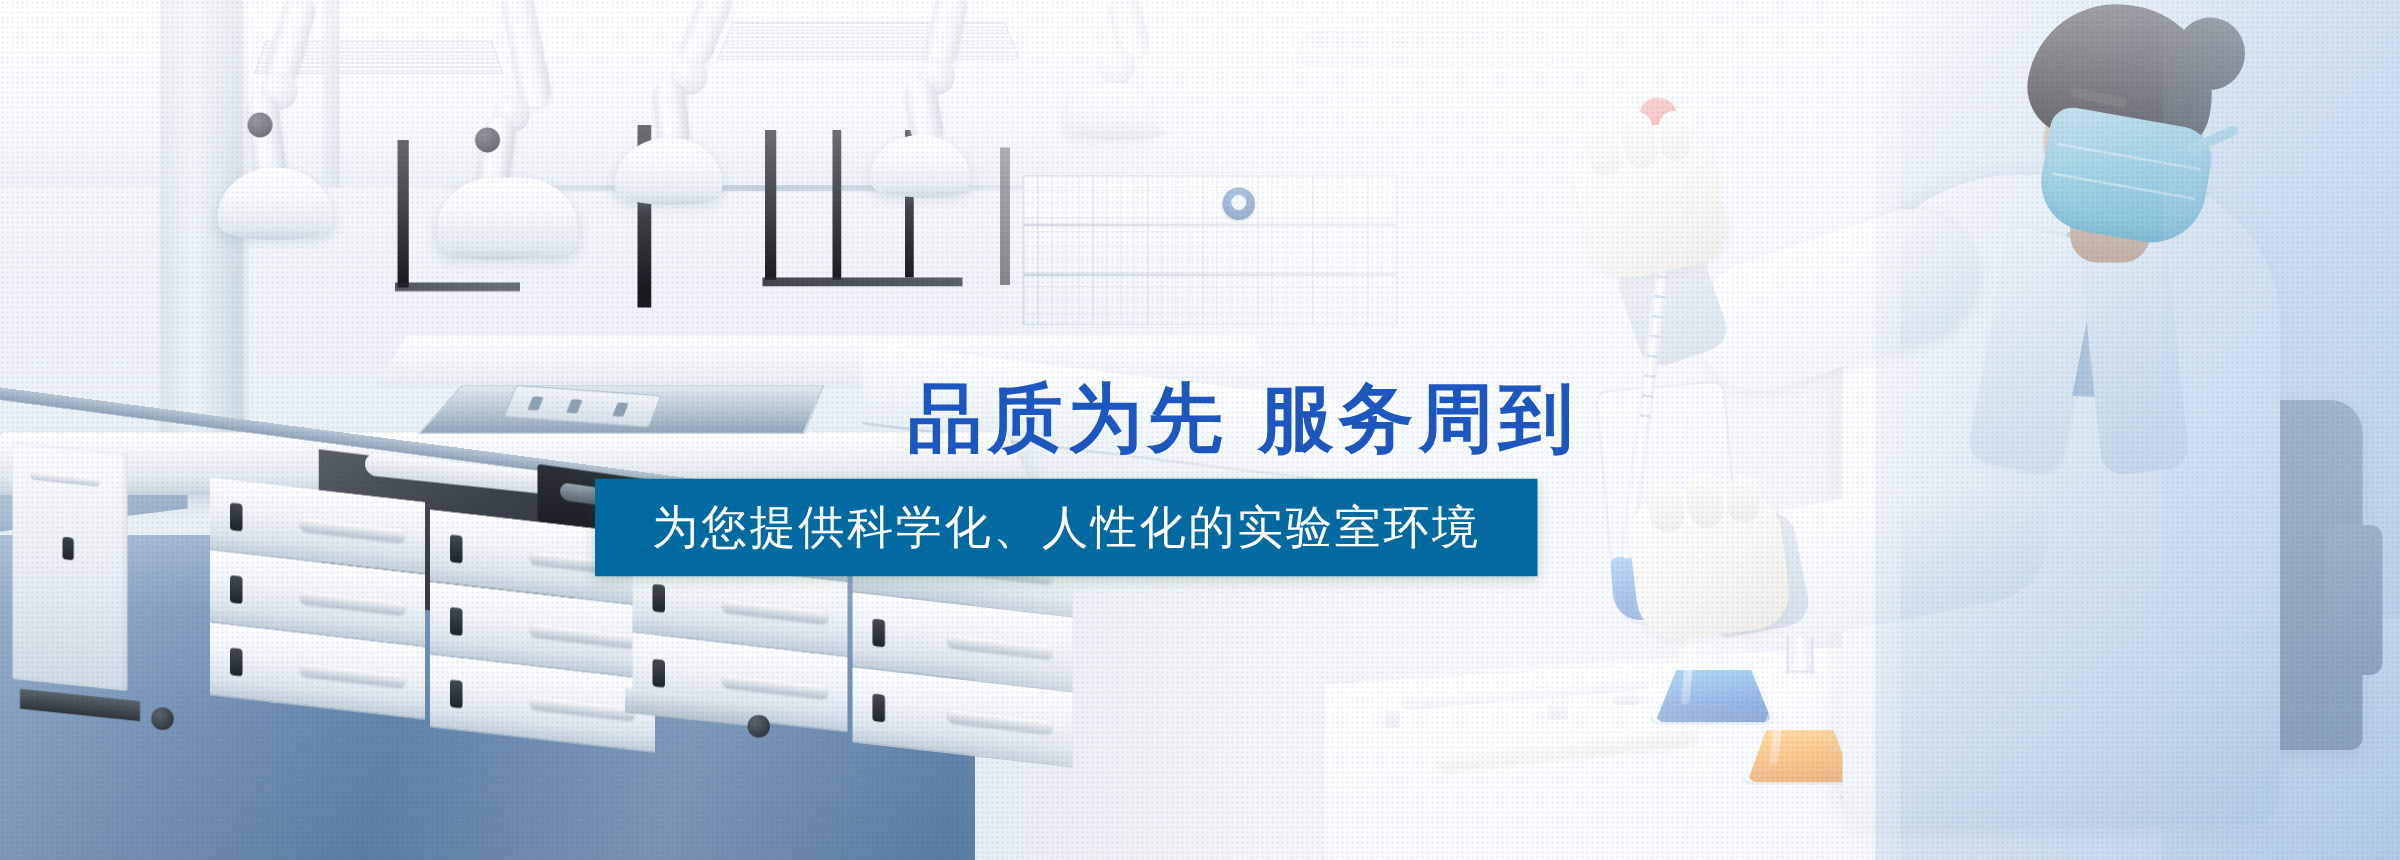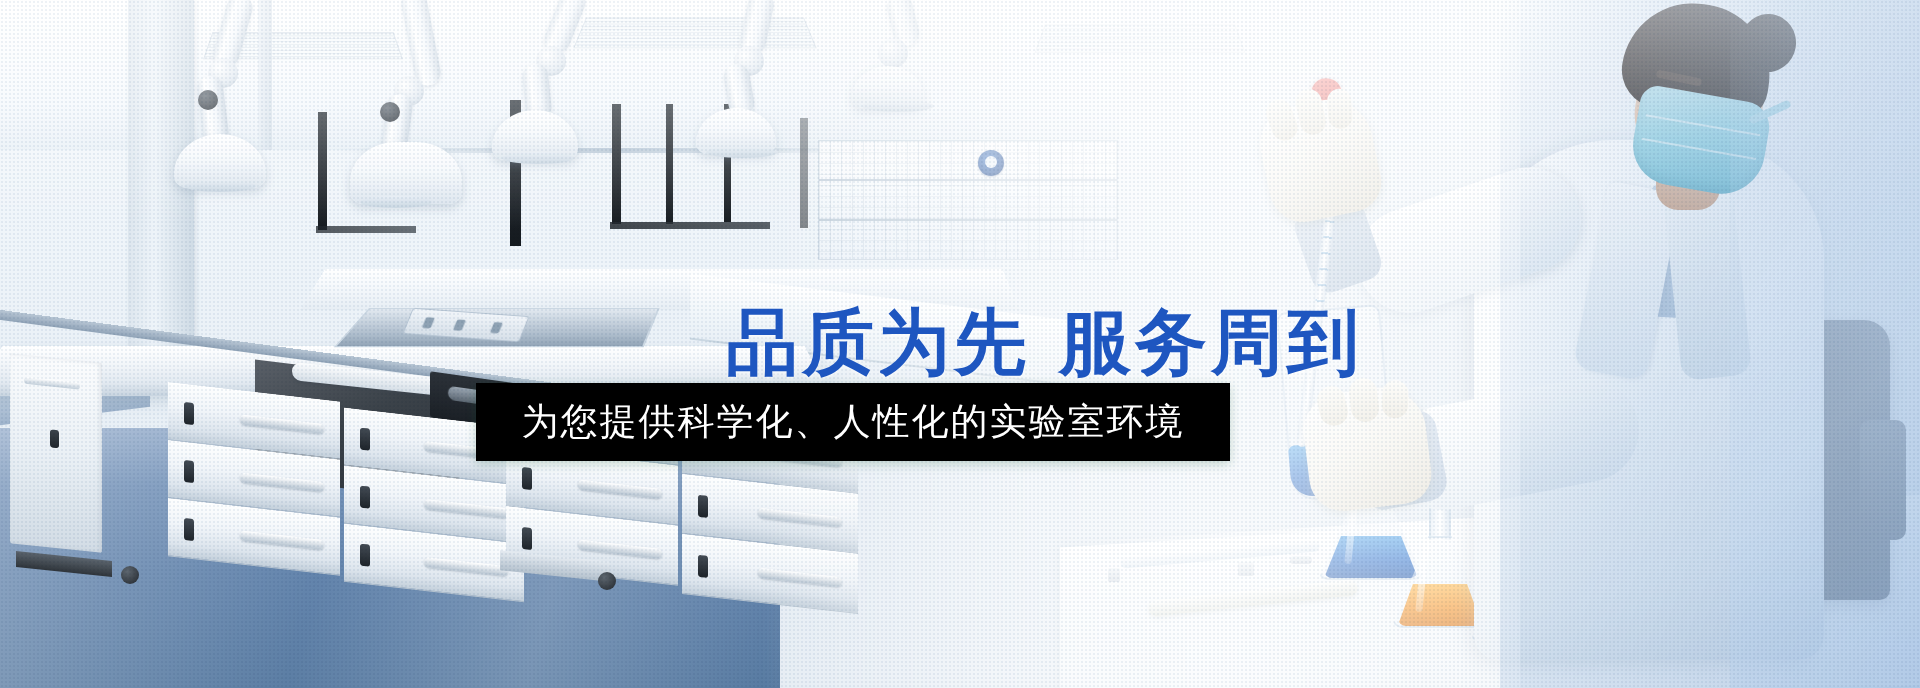--- a/index.html
+++ b/index.html
@@ -636,33 +636,33 @@
     color:#7d9ede;
     white-space:nowrap;
     opacity:.92;
     text-shadow:0 1px 1px rgba(255,255,255,.55);
   }
 
   .headline{
     position:absolute;
     left:726px; top:295px;
     font-family:"DejaVu Sans","Liberation Sans",sans-serif;
-    font-size:72px;
+    font-size:60px;
     font-weight:bold;
     letter-spacing:4px;
     color:#1e56c0;
     white-space:nowrap;
     text-shadow:0 2px 3px rgba(255,255,255,.65);
   }
 
   .subbar{
     position:absolute;
     left:476px; top:383px;
     width:754px; height:78px;
-    background:#000000;
+    background:#0369a1;
     display:flex; align-items:center; justify-content:center;
     box-shadow:0 3px 10px rgba(20,90,50,.22);
   }
   .subbar span{
     font-family:"DejaVu Sans","Liberation Sans",sans-serif;
     font-size:37px;
     letter-spacing:2px;
     color:#ffffff;
     white-space:nowrap;
   }

